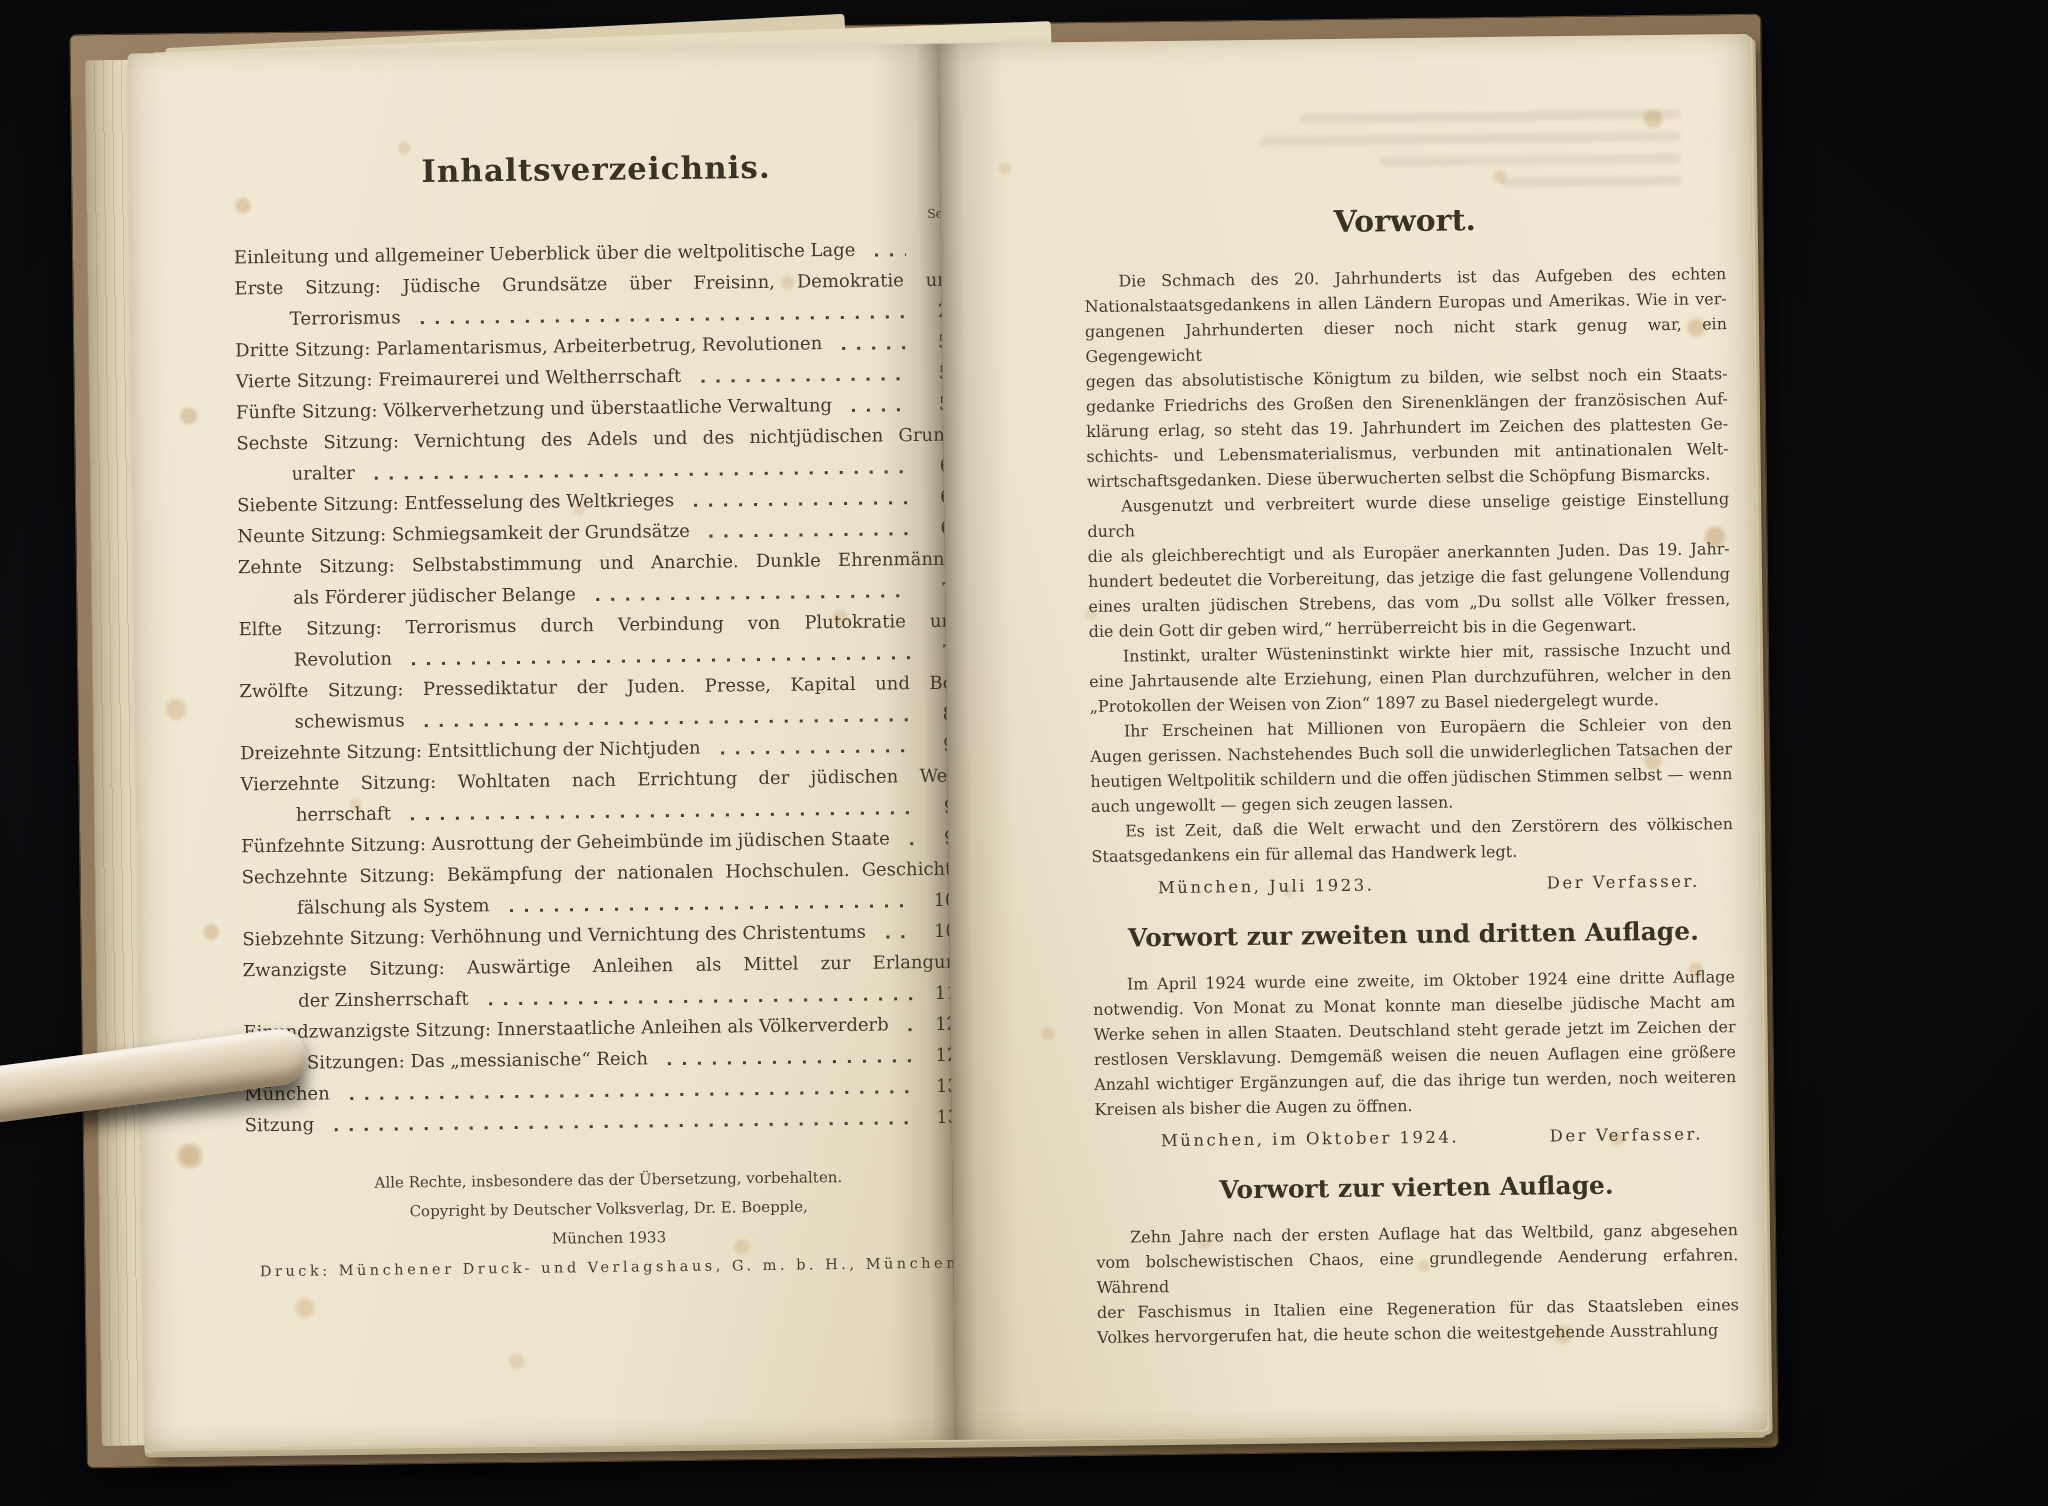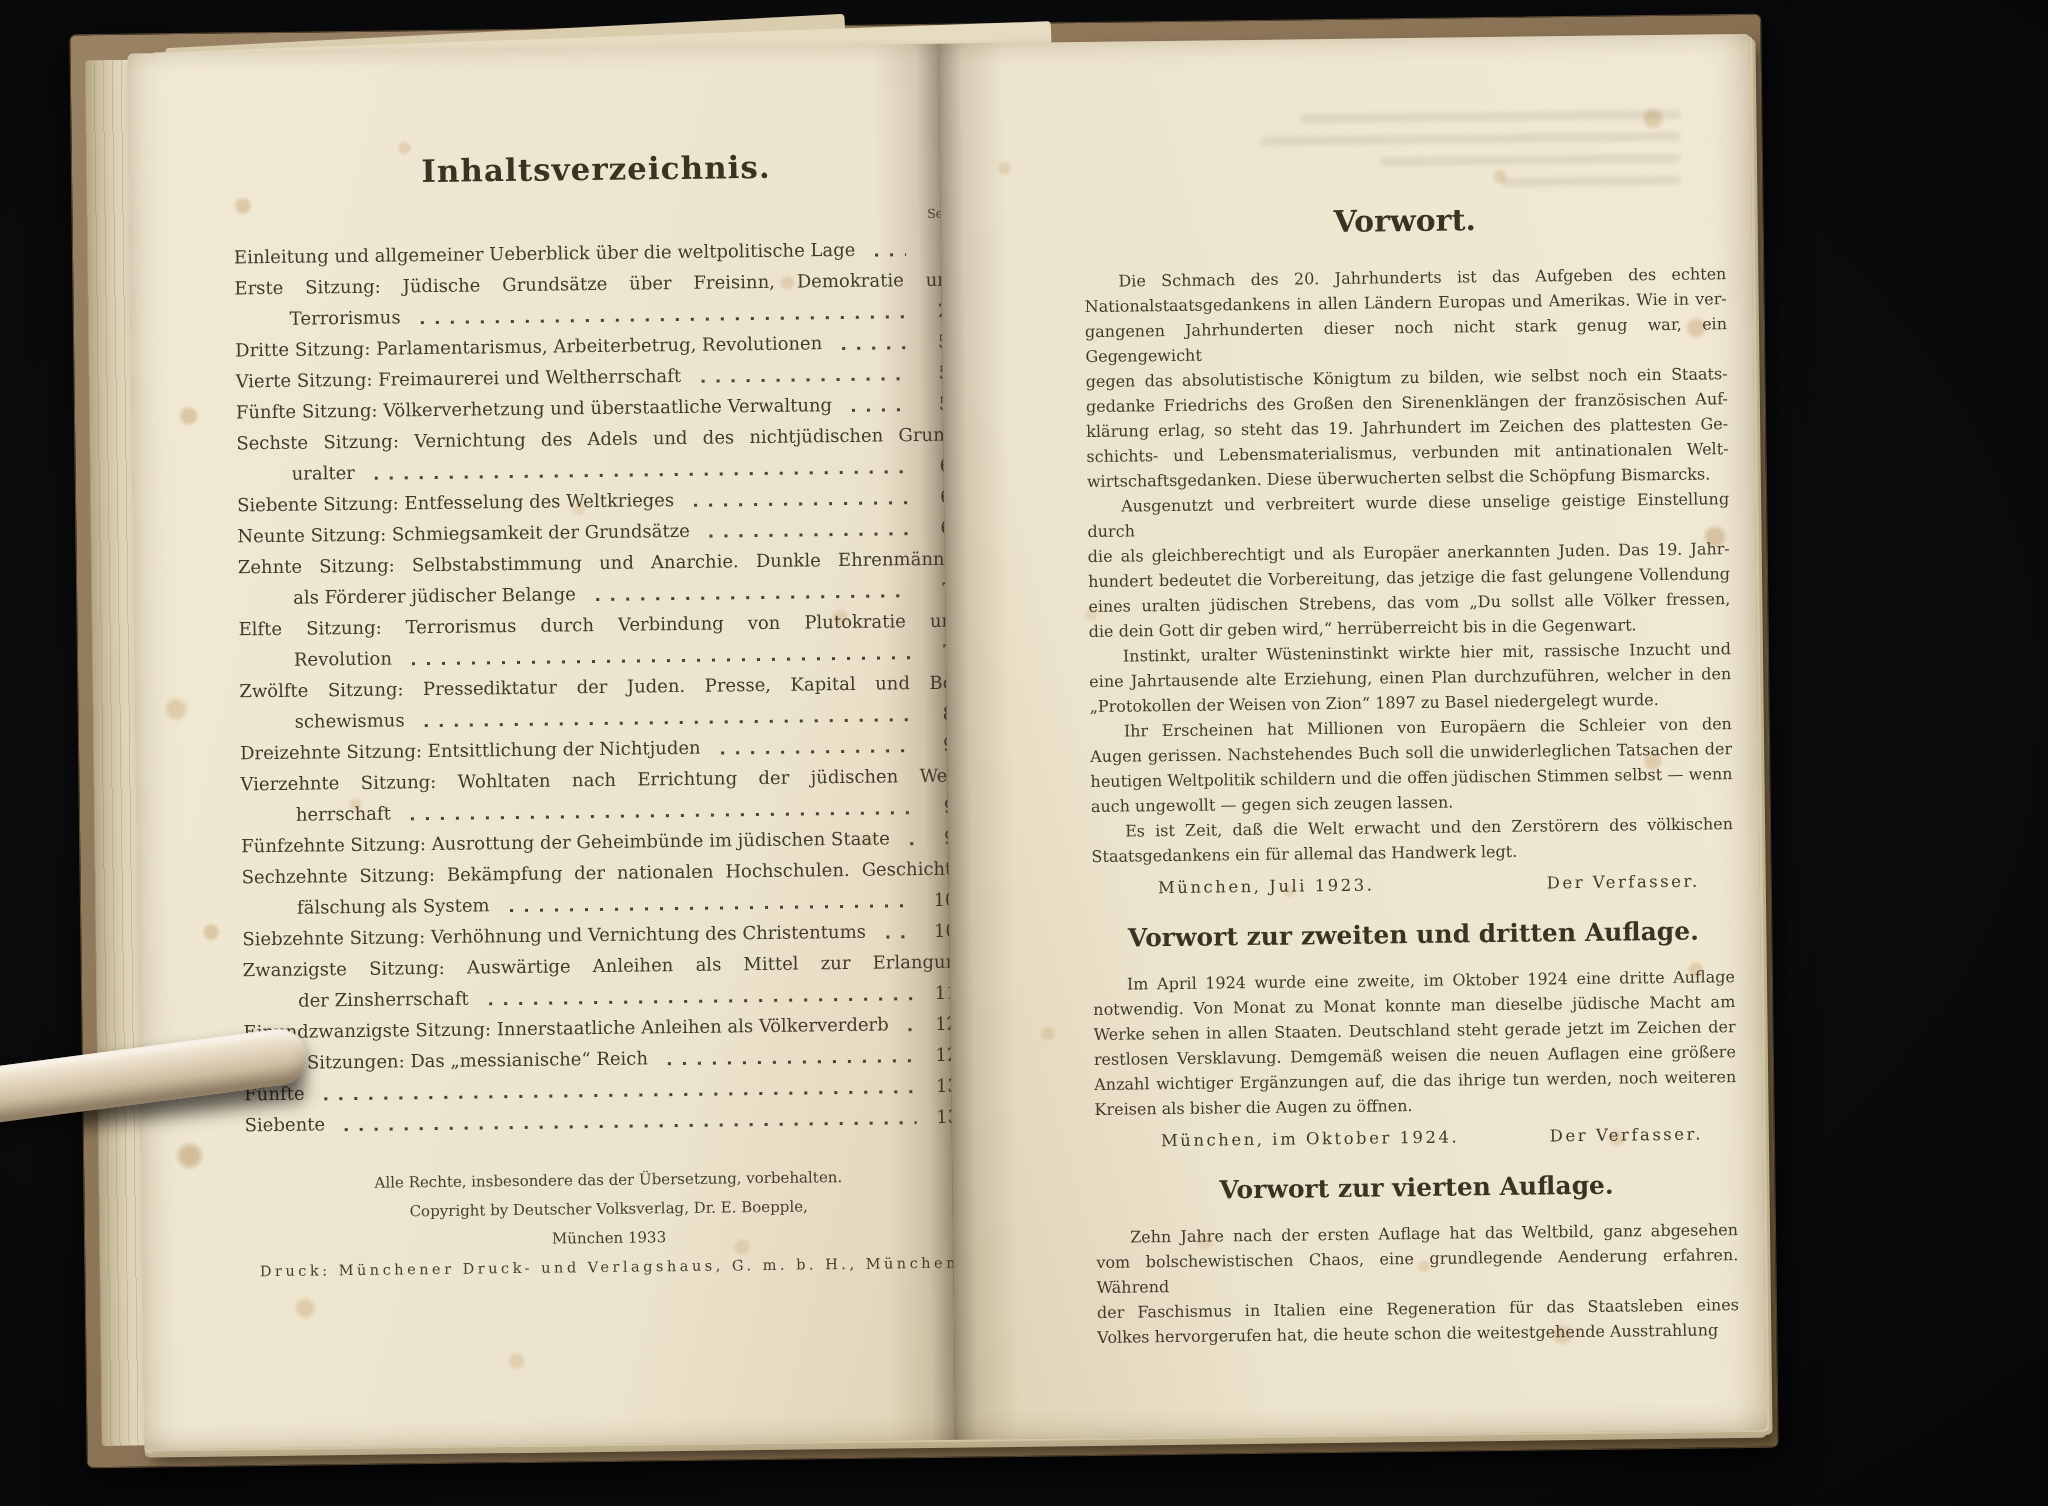--- a/index.html
+++ b/index.html
@@ -251,28 +251,28 @@
             </div>
             <div class="toc-entry">
               <div class="toc-row">
                 <span class="toc-text">Letzte Sitzungen: Das „messianische“ Reich</span>
                 <span class="dots"></span>
                 <span class="toc-page">129</span>
               </div>
             </div>
             <div class="toc-entry">
               <div class="toc-row">
-                <span class="toc-text">Fünfte</span>
+                <span class="toc-text">München</span>
                 <span class="dots"></span>
                 <span class="toc-page">132</span>
               </div>
             </div>
             <div class="toc-entry">
               <div class="toc-row">
-                <span class="toc-text">Siebente</span>
+                <span class="toc-text">Sitzung</span>
                 <span class="dots"></span>
                 <span class="toc-page">135</span>
               </div>
             </div>
           </div>
         <div class="imprint">
           <div class="imprint-line">Alle Rechte, insbesondere das der Übersetzung, vorbehalten.</div>
           <div class="imprint-line">Copyright by Deutscher Volksverlag, Dr. E. Boepple,</div>
           <div class="imprint-line">München 1933</div>
           <div class="imprint-line druck">Druck: Münchener Druck- und Verlagshaus, G. m. b. H., München</div>

